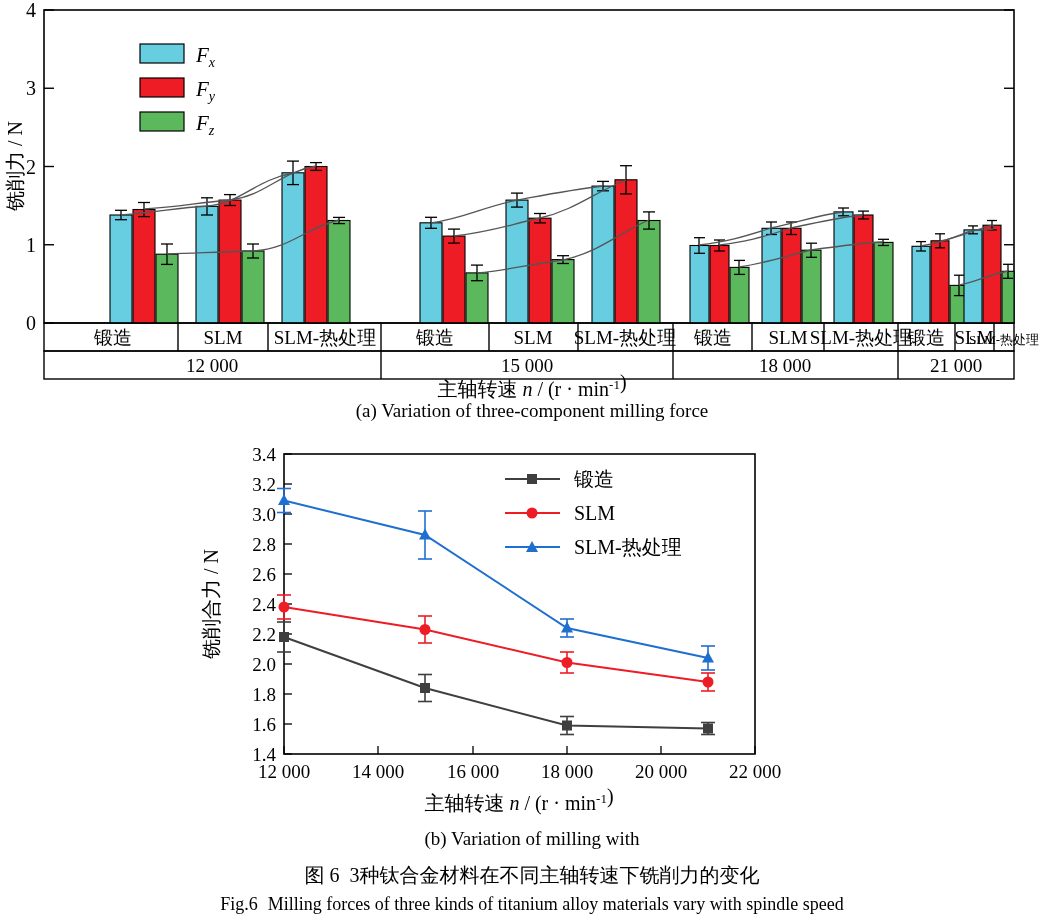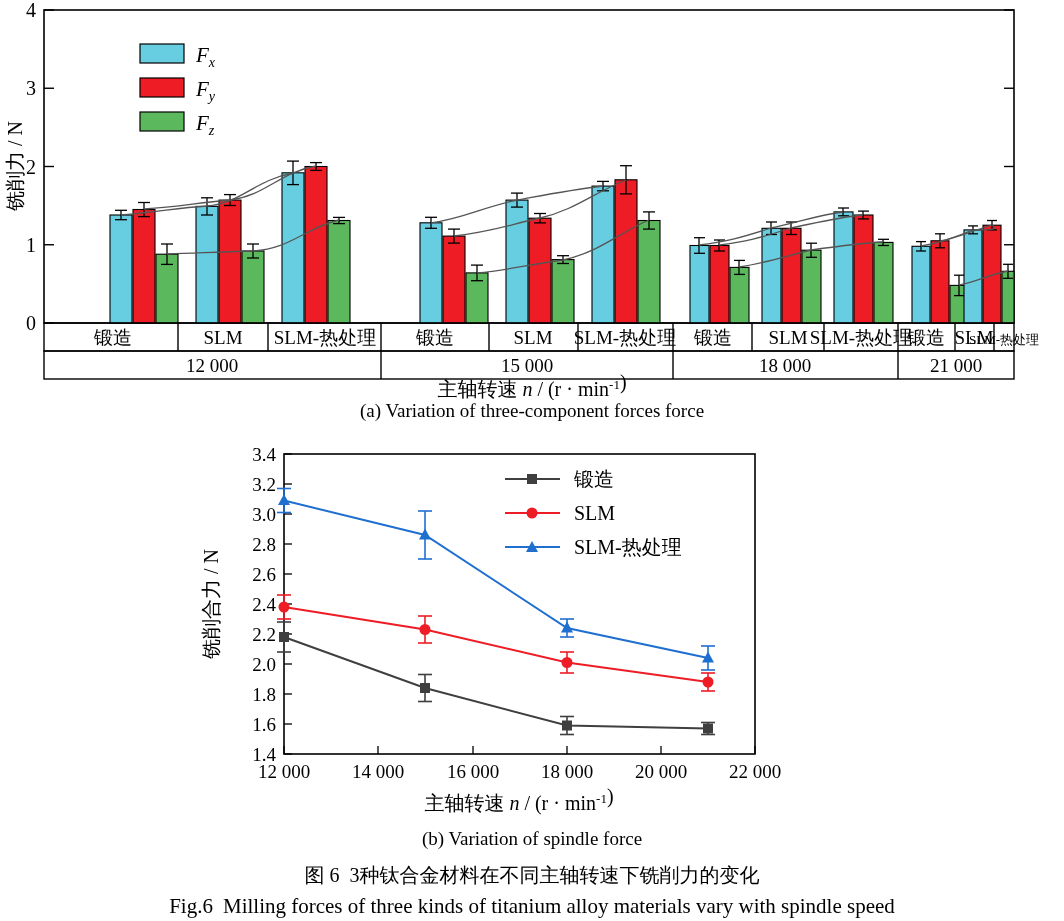--- a/index.html
+++ b/index.html
@@ -20,21 +20,21 @@
     width: 100%;
     text-align: center;
     font-family: "Liberation Serif", serif;
   }
   #cap-a { top: 400px; font-size: 19px; }
   #cap-b { top: 828px; font-size: 19px; }
   #cap-main {
     top: 862px; font-size: 20px; text-align: center;
   }
   #cap-eng {
-    top: 894px; font-size: 21px; text-align: center;
+    top: 894px; font-size: 18px; text-align: center;
   }
   .capnum { margin-right: 10px; }
 </style>
 </head>
 <body>
 
 <div class="fig">
 
   <svg id="chart-a" width="1064" height="400">
 
@@ -285,21 +285,21 @@
       <text x="974" y="344">SLM</text>
       <text x="1004" y="344" font-size="13">SLM-热处理</text>
       <text x="956" y="372">21 000</text>
     </g>
 
     <text x="532" y="396" font-family="Liberation Serif, serif" font-size="20" text-anchor="middle">
       主轴转速 <tspan font-style="italic">n</tspan> / (r · min<tspan font-size="13" dy="-7">-1</tspan>)
     </text>
   </svg>
 
-  <div class="cap" id="cap-a">(a) Variation of three-component forces force</div>
+  <div class="cap" id="cap-a">(a) Variation of three-component milling force</div>
 
   <svg id="chart-b" width="1064" height="400" style="position:absolute;left:0;top:428px">
 
     <g>
       <rect x="284" y="26" width="471" height="300" fill="none" stroke="#000" stroke-width="1.6"></rect>
       <g stroke="#000" stroke-width="1.3">
         <line x1="284" y1="326" x2="292" y2="326"></line>
           <line x1="284" y1="296" x2="292" y2="296"></line>
         <line x1="284" y1="266" x2="292" y2="266"></line>
           <line x1="284" y1="236" x2="292" y2="236"></line>
@@ -424,21 +424,21 @@
       <line x1="505" y1="85" x2="560" y2="85" stroke="#ee1c25" stroke-width="2"></line>
       <circle cx="532" cy="85" r="5.5" fill="#ee1c25"></circle>
       <text x="574" y="92" font-family="Liberation Serif, serif" font-size="20">SLM</text>
 
       <line x1="505" y1="119" x2="560" y2="119" stroke="#1f6fd0" stroke-width="2"></line>
       <polygon points="532,113 538,124 526,124" fill="#1f6fd0"></polygon>
       <text x="574" y="126" font-family="Liberation Serif, serif" font-size="20">SLM-热处理</text>
     </g>
   </svg>
 
-  <div class="cap" id="cap-b">(b) Variation of spindle force</div>
+  <div class="cap" id="cap-b">(b) Variation of milling with</div>
 
   <div class="cap" id="cap-main">
     <span class="capnum">图 6</span><span>3种钛合金材料在不同主轴转速下铣削力的变化</span>
   </div>
 
   <div class="cap" id="cap-eng">
     <span class="capnum">Fig.6</span><span>Milling forces of three kinds of titanium alloy materials vary with spindle speed</span>
   </div>
 
 </div>

